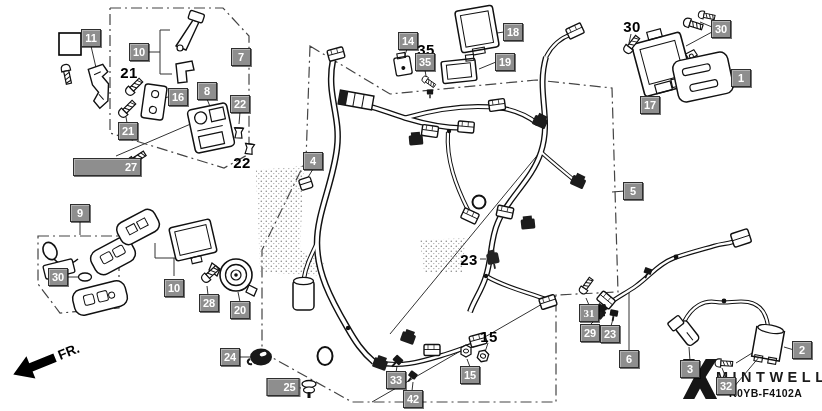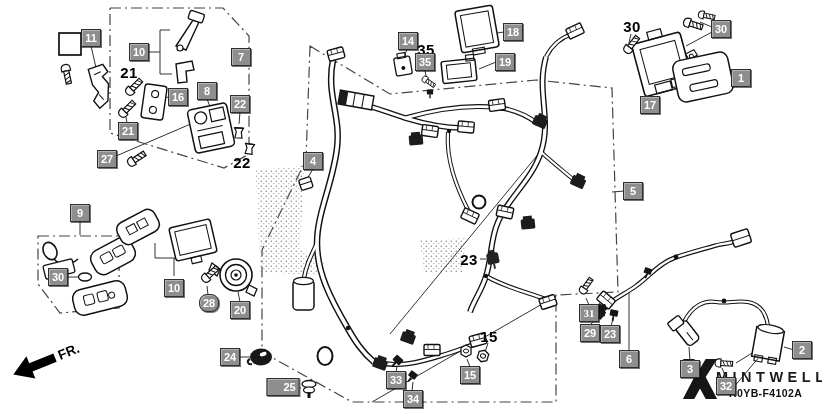--- a/index.html
+++ b/index.html
@@ -364,44 +364,44 @@
 
 <div class="labels-layer">
       <div class="callout box" style="left: 91px; top: 38px;">11</div>
       <div class="callout box" style="left: 139px; top: 52px;">10</div>
       <div class="callout box" style="left: 241px; top: 57px;">7</div>
       <div class="callout text" style="left: 129px; top: 72px;">21</div>
       <div class="callout box" style="left: 178px; top: 97px;">16</div>
       <div class="callout box" style="left: 207px; top: 91px;">8</div>
       <div class="callout box" style="left: 240px; top: 104px;">22</div>
       <div class="callout box" style="left: 128px; top: 131px;">21</div>
-      <div class="callout box" style="left: 107px; top: 159px;">27</div>
+      <div class="callout box" style="left: 107px; top: 167px; padding-left: 48px;">27</div>
       <div class="callout text" style="left: 242px; top: 162px;">22</div>
       <div class="callout box" style="left: 80px; top: 213px;">9</div>
       <div class="callout box" style="left: 58px; top: 277px;">30</div>
       <div class="callout box" style="left: 174px; top: 288px; text-align: center;">10</div>
-      <div class="callout box" style="left: 209px; top: 303px; border-radius: 8px;">28</div>
+      <div class="callout box" style="left: 209px; top: 303px;">28</div>
       <div class="callout box" style="left: 240px; top: 310px;">20</div>
       <div class="callout box" style="left: 313px; top: 161px;">4</div>
       <div class="callout box" style="left: 408px; top: 41px;">14</div>
       <div class="callout text" style="left: 426px; top: 49px;">35</div>
       <div class="callout box" style="left: 425px; top: 62px;">35</div>
       <div class="callout box" style="left: 513px; top: 32px;">18</div>
       <div class="callout box" style="left: 505px; top: 62px;">19</div>
       <div class="callout text" style="left: 632px; top: 26px;">30</div>
       <div class="callout box" style="left: 721px; top: 29px;">30</div>
       <div class="callout box" style="left: 650px; top: 105px;">17</div>
       <div class="callout box" style="left: 741px; top: 78px;">1</div>
       <div class="callout box" style="left: 633px; top: 191px;">5</div>
       <div class="callout text" style="left: 469px; top: 259px;">23</div>
       <div class="callout box" style="left: 230px; top: 357px;">24</div>
       <div class="callout box" style="left: 283px; top: 387px; padding-left: 13px;">25</div>
       <div class="callout text" style="left: 489px; top: 336px;">15</div>
       <div class="callout box" style="left: 396px; top: 380px;">33</div>
-      <div class="callout box" style="left: 413px; top: 399px;">34</div>
+      <div class="callout box" style="left: 413px; top: 399px;">42</div>
       <div class="callout box" style="left: 470px; top: 375px;">15</div>
       <div class="callout box" style="left: 589px; top: 313px; font-family: Liberation Serif, serif;">31</div>
       <div class="callout box" style="left: 590px; top: 333px;">29</div>
       <div class="callout box" style="left: 610px; top: 334px;">23</div>
       <div class="callout box" style="left: 629px; top: 359px;">6</div>
       <div class="callout box" style="left: 690px; top: 369px;">3</div>
       <div class="callout box" style="left: 802px; top: 350px;">2</div>
       <div class="callout box" style="left: 726px; top: 386px;">32</div>
     </div>
 

